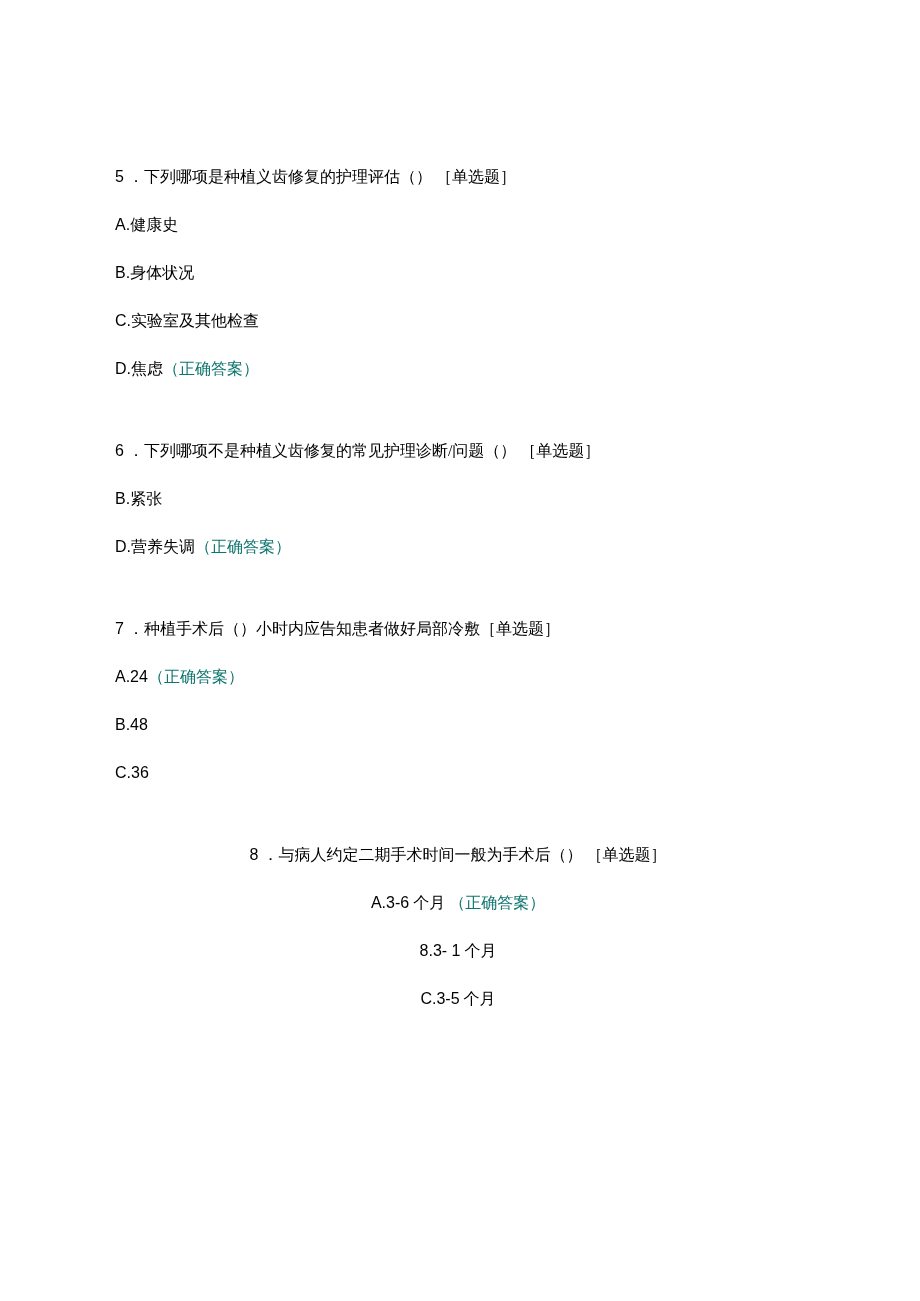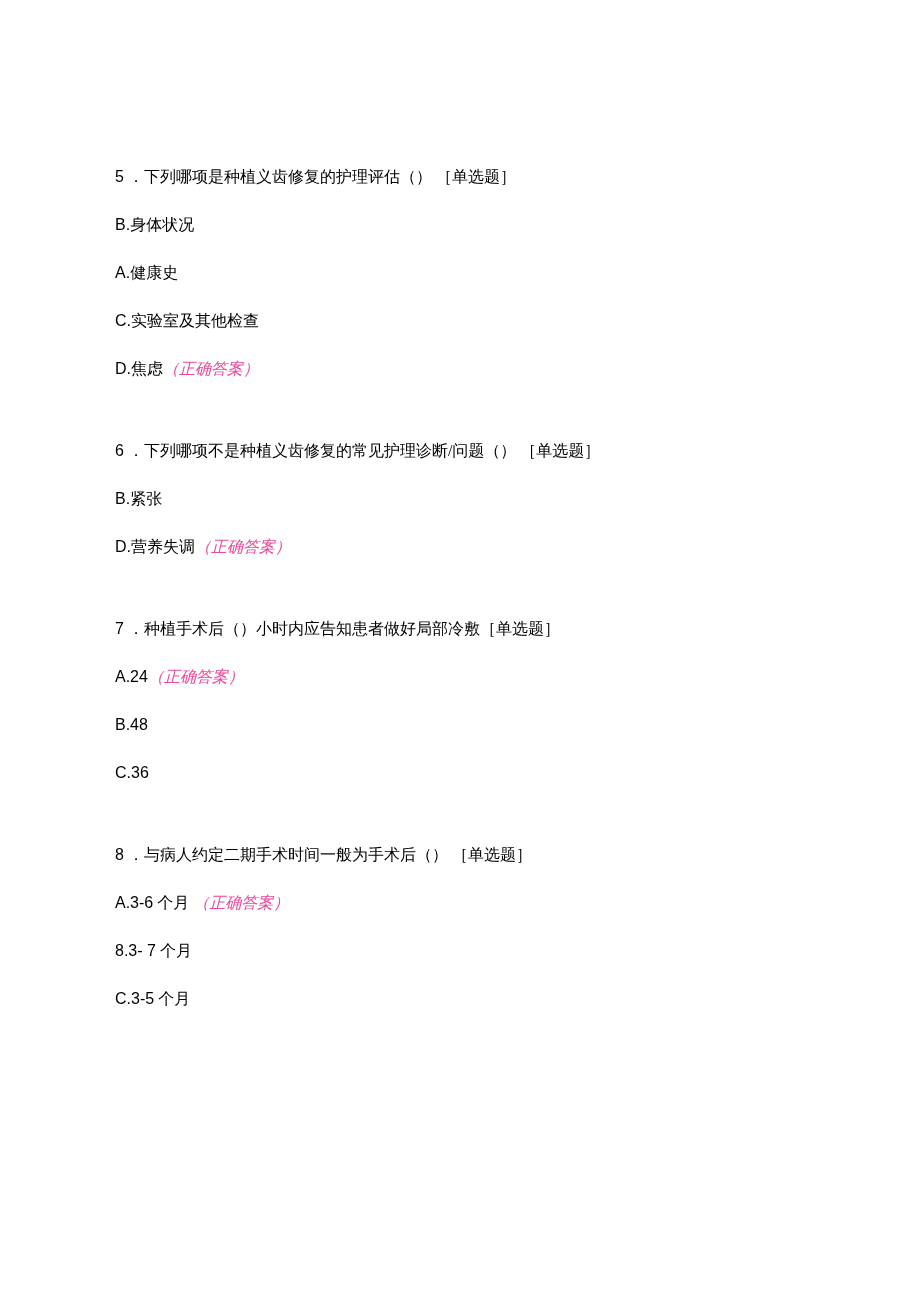--- a/index.html
+++ b/index.html
@@ -15,55 +15,55 @@
     width: 916px;
     min-height: 1301px;
     box-sizing: border-box;
     padding: 165px 115px 0 115px;
   }
   .question-block {
     margin-bottom: 58px;
   }
   .question-block:last-child {
     margin-bottom: 0;
+    text-align: center;
   }
   .question-stem {
     margin-bottom: 24px;
   }
   .option {
     margin-bottom: 24px;
   }
   .option:last-child {
     margin-bottom: 0;
   }
   .num-part {
     font-family: Arial, sans-serif;
   }
   .latin {
     font-family: Arial, sans-serif;
   }
   .cjk {
     font-family: "SimSun", "宋体", serif;
   }
   .correct {
-    color: #ec4899;
-    font-style: italic;
+    color: #0f766e;
   }
 </style>
 </head>
 <body>
 
 <div class="page">
 
   <div class="question-block">
     <div class="question-stem">
       <span class="num-part">5</span><span class="cjk"> ．下列哪项是种植义齿修复的护理评估（） ［单选题］</span>
     </div>
+    <div class="option"><span class="latin">A.</span><span class="cjk">健康史</span><span class="correct"></span></div>
     <div class="option"><span class="latin">B.</span><span class="cjk">身体状况</span><span class="correct"></span></div>
-    <div class="option"><span class="latin">A.</span><span class="cjk">健康史</span><span class="correct"></span></div>
     <div class="option"><span class="latin">C.</span><span class="cjk">实验室及其他检查</span><span class="correct"></span></div>
     <div class="option"><span class="latin">D.</span><span class="cjk">焦虑</span><span class="correct">（正确答案）</span></div>
   </div>
 
   <div class="question-block">
     <div class="question-stem">
       <span class="num-part">6</span><span class="cjk"> ．下列哪项不是种植义齿修复的常见护理诊断/问题（） ［单选题］</span>
     </div>
     <div class="option"><span class="latin">B.</span><span class="cjk">紧张</span><span class="correct"></span></div>
     <div class="option"><span class="latin">D.</span><span class="cjk">营养失调</span><span class="correct">（正确答案）</span></div>
@@ -76,17 +76,17 @@
     <div class="option"><span class="latin">A.24</span><span class="cjk"></span><span class="correct">（正确答案）</span></div>
     <div class="option"><span class="latin">B.48</span><span class="cjk"></span><span class="correct"></span></div>
     <div class="option"><span class="latin">C.36</span><span class="cjk"></span><span class="correct"></span></div>
   </div>
 
   <div class="question-block">
     <div class="question-stem">
       <span class="num-part">8</span><span class="cjk"> ．与病人约定二期手术时间一般为手术后（） ［单选题］</span>
     </div>
     <div class="option"><span class="latin">A.3-6</span><span class="cjk"> 个月 </span><span class="correct">（正确答案）</span></div>
-    <div class="option"><span class="latin">8.3-   7</span><span class="cjk"> 个月</span><span class="correct"></span></div>
+    <div class="option"><span class="latin">8.3-   1</span><span class="cjk"> 个月</span><span class="correct"></span></div>
     <div class="option"><span class="latin">C.3-5</span><span class="cjk"> 个月</span><span class="correct"></span></div>
   </div>
 
 </div>
 
 </body></html>

